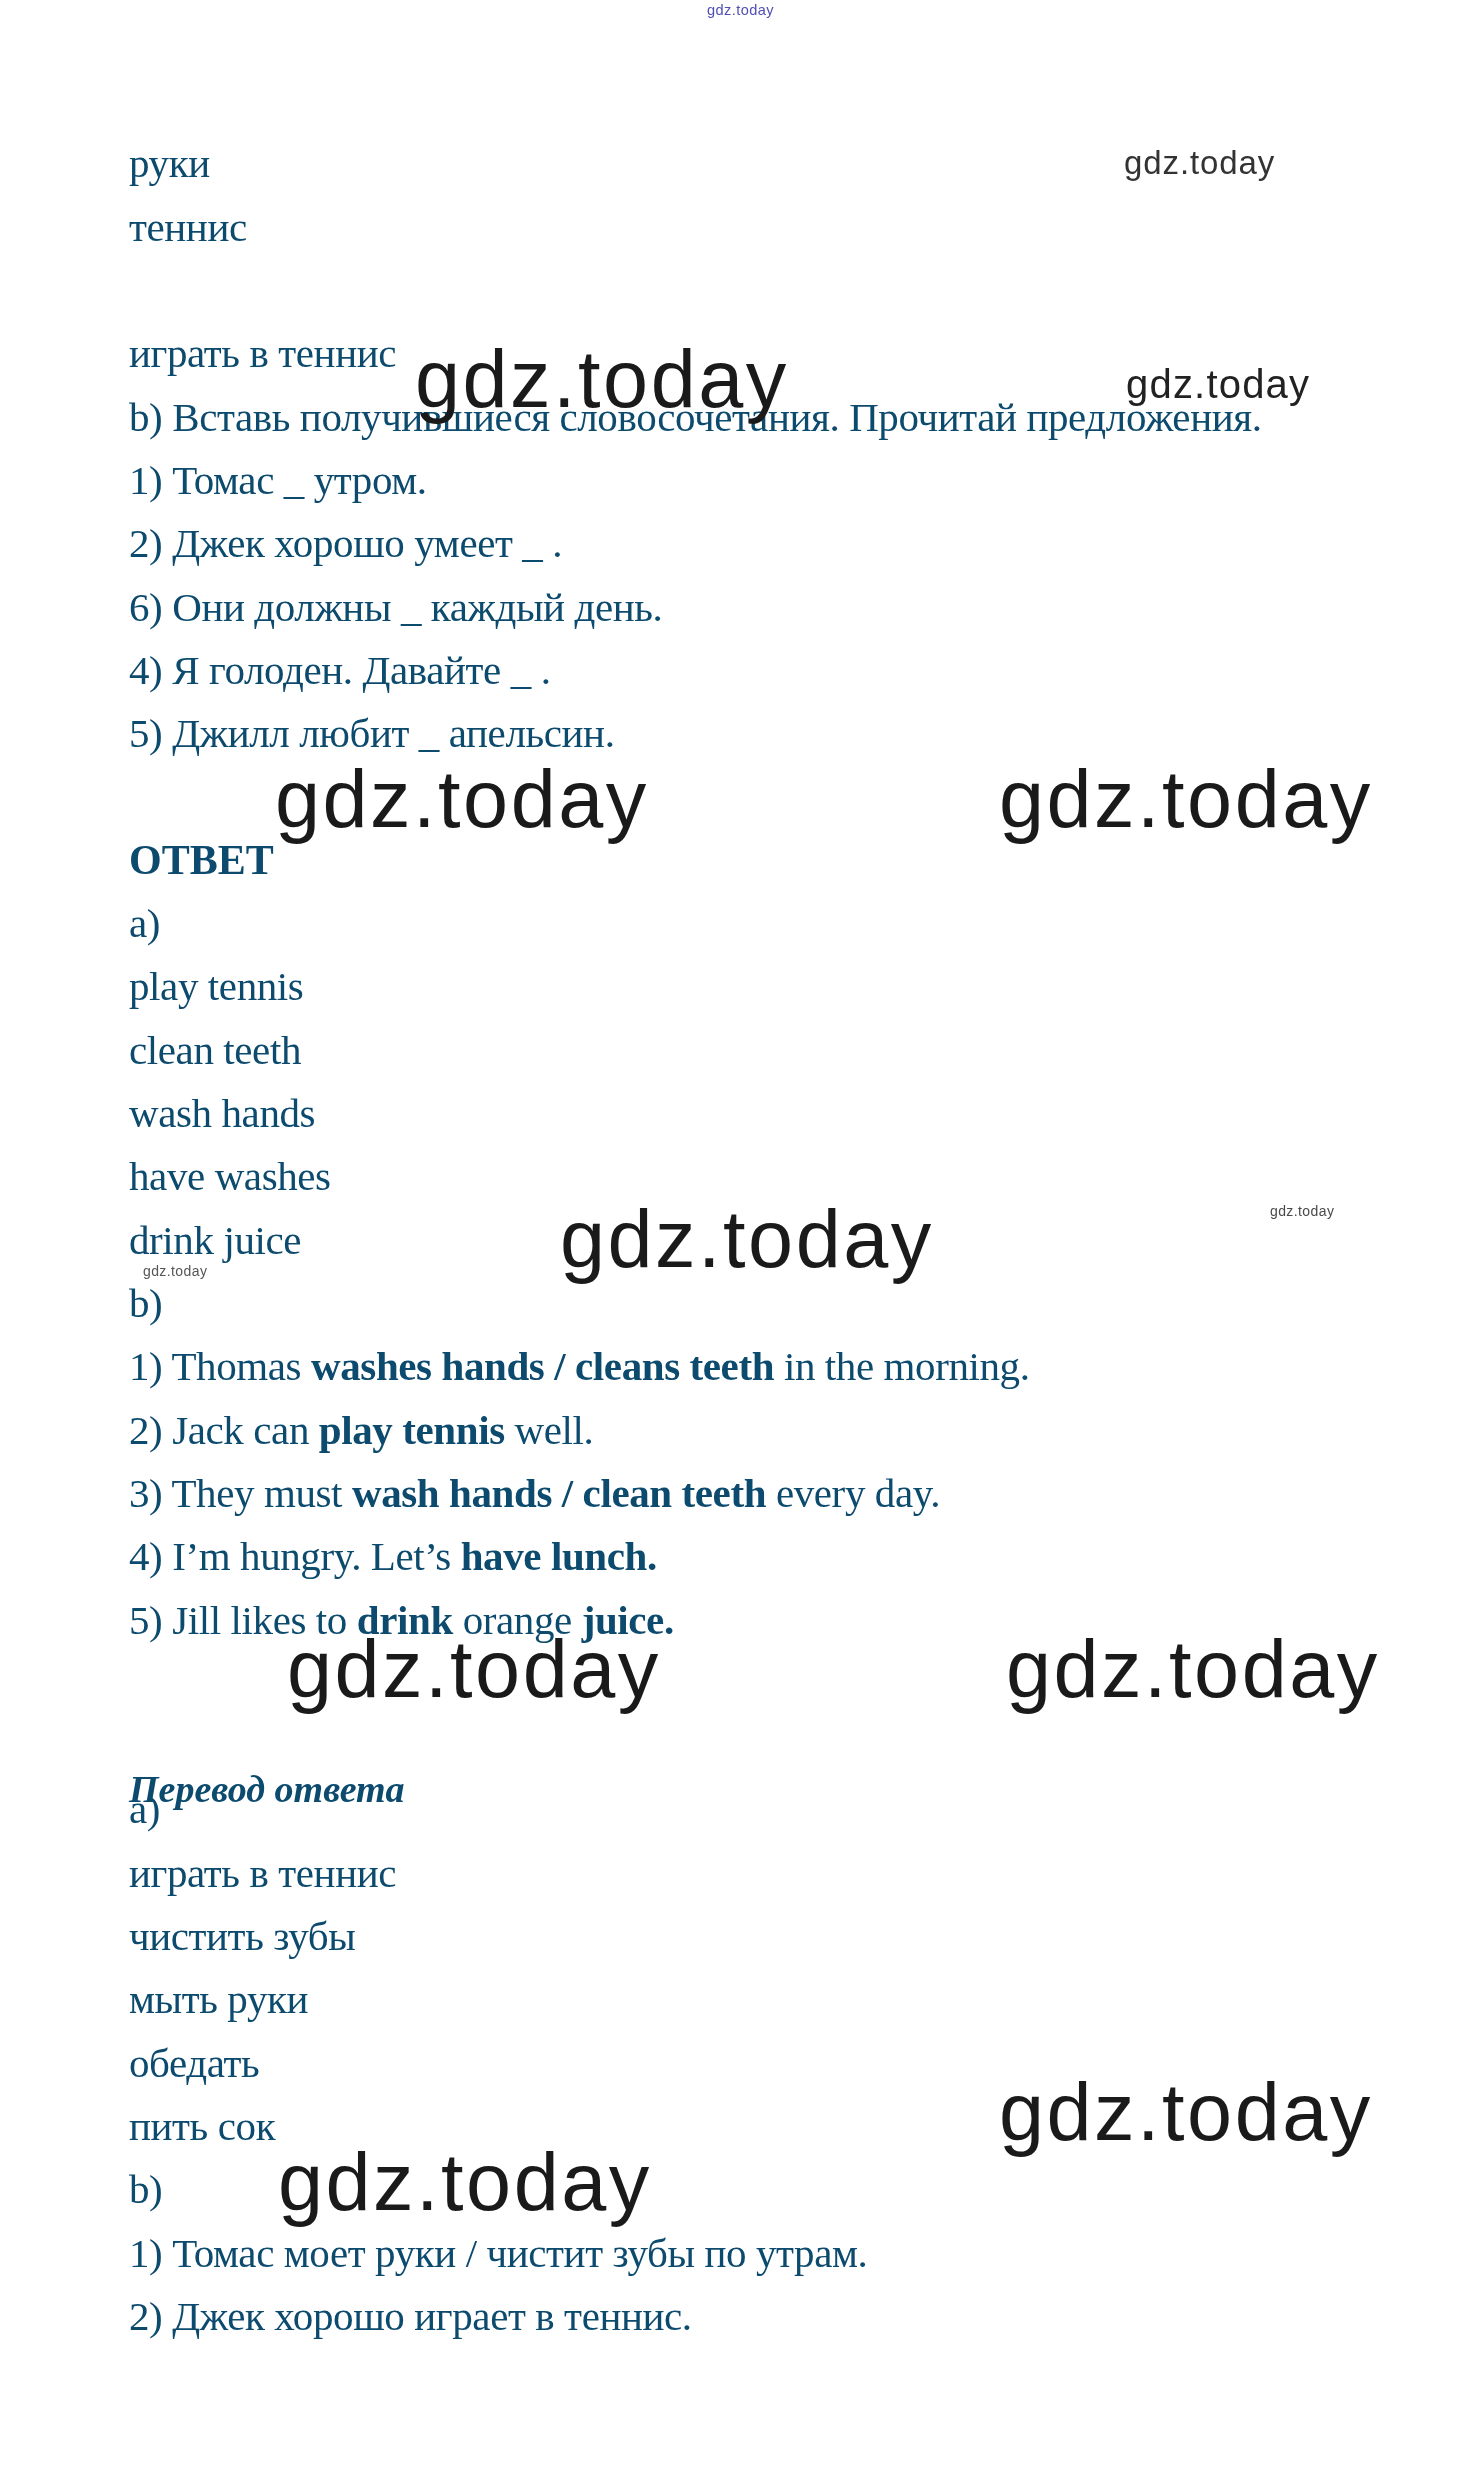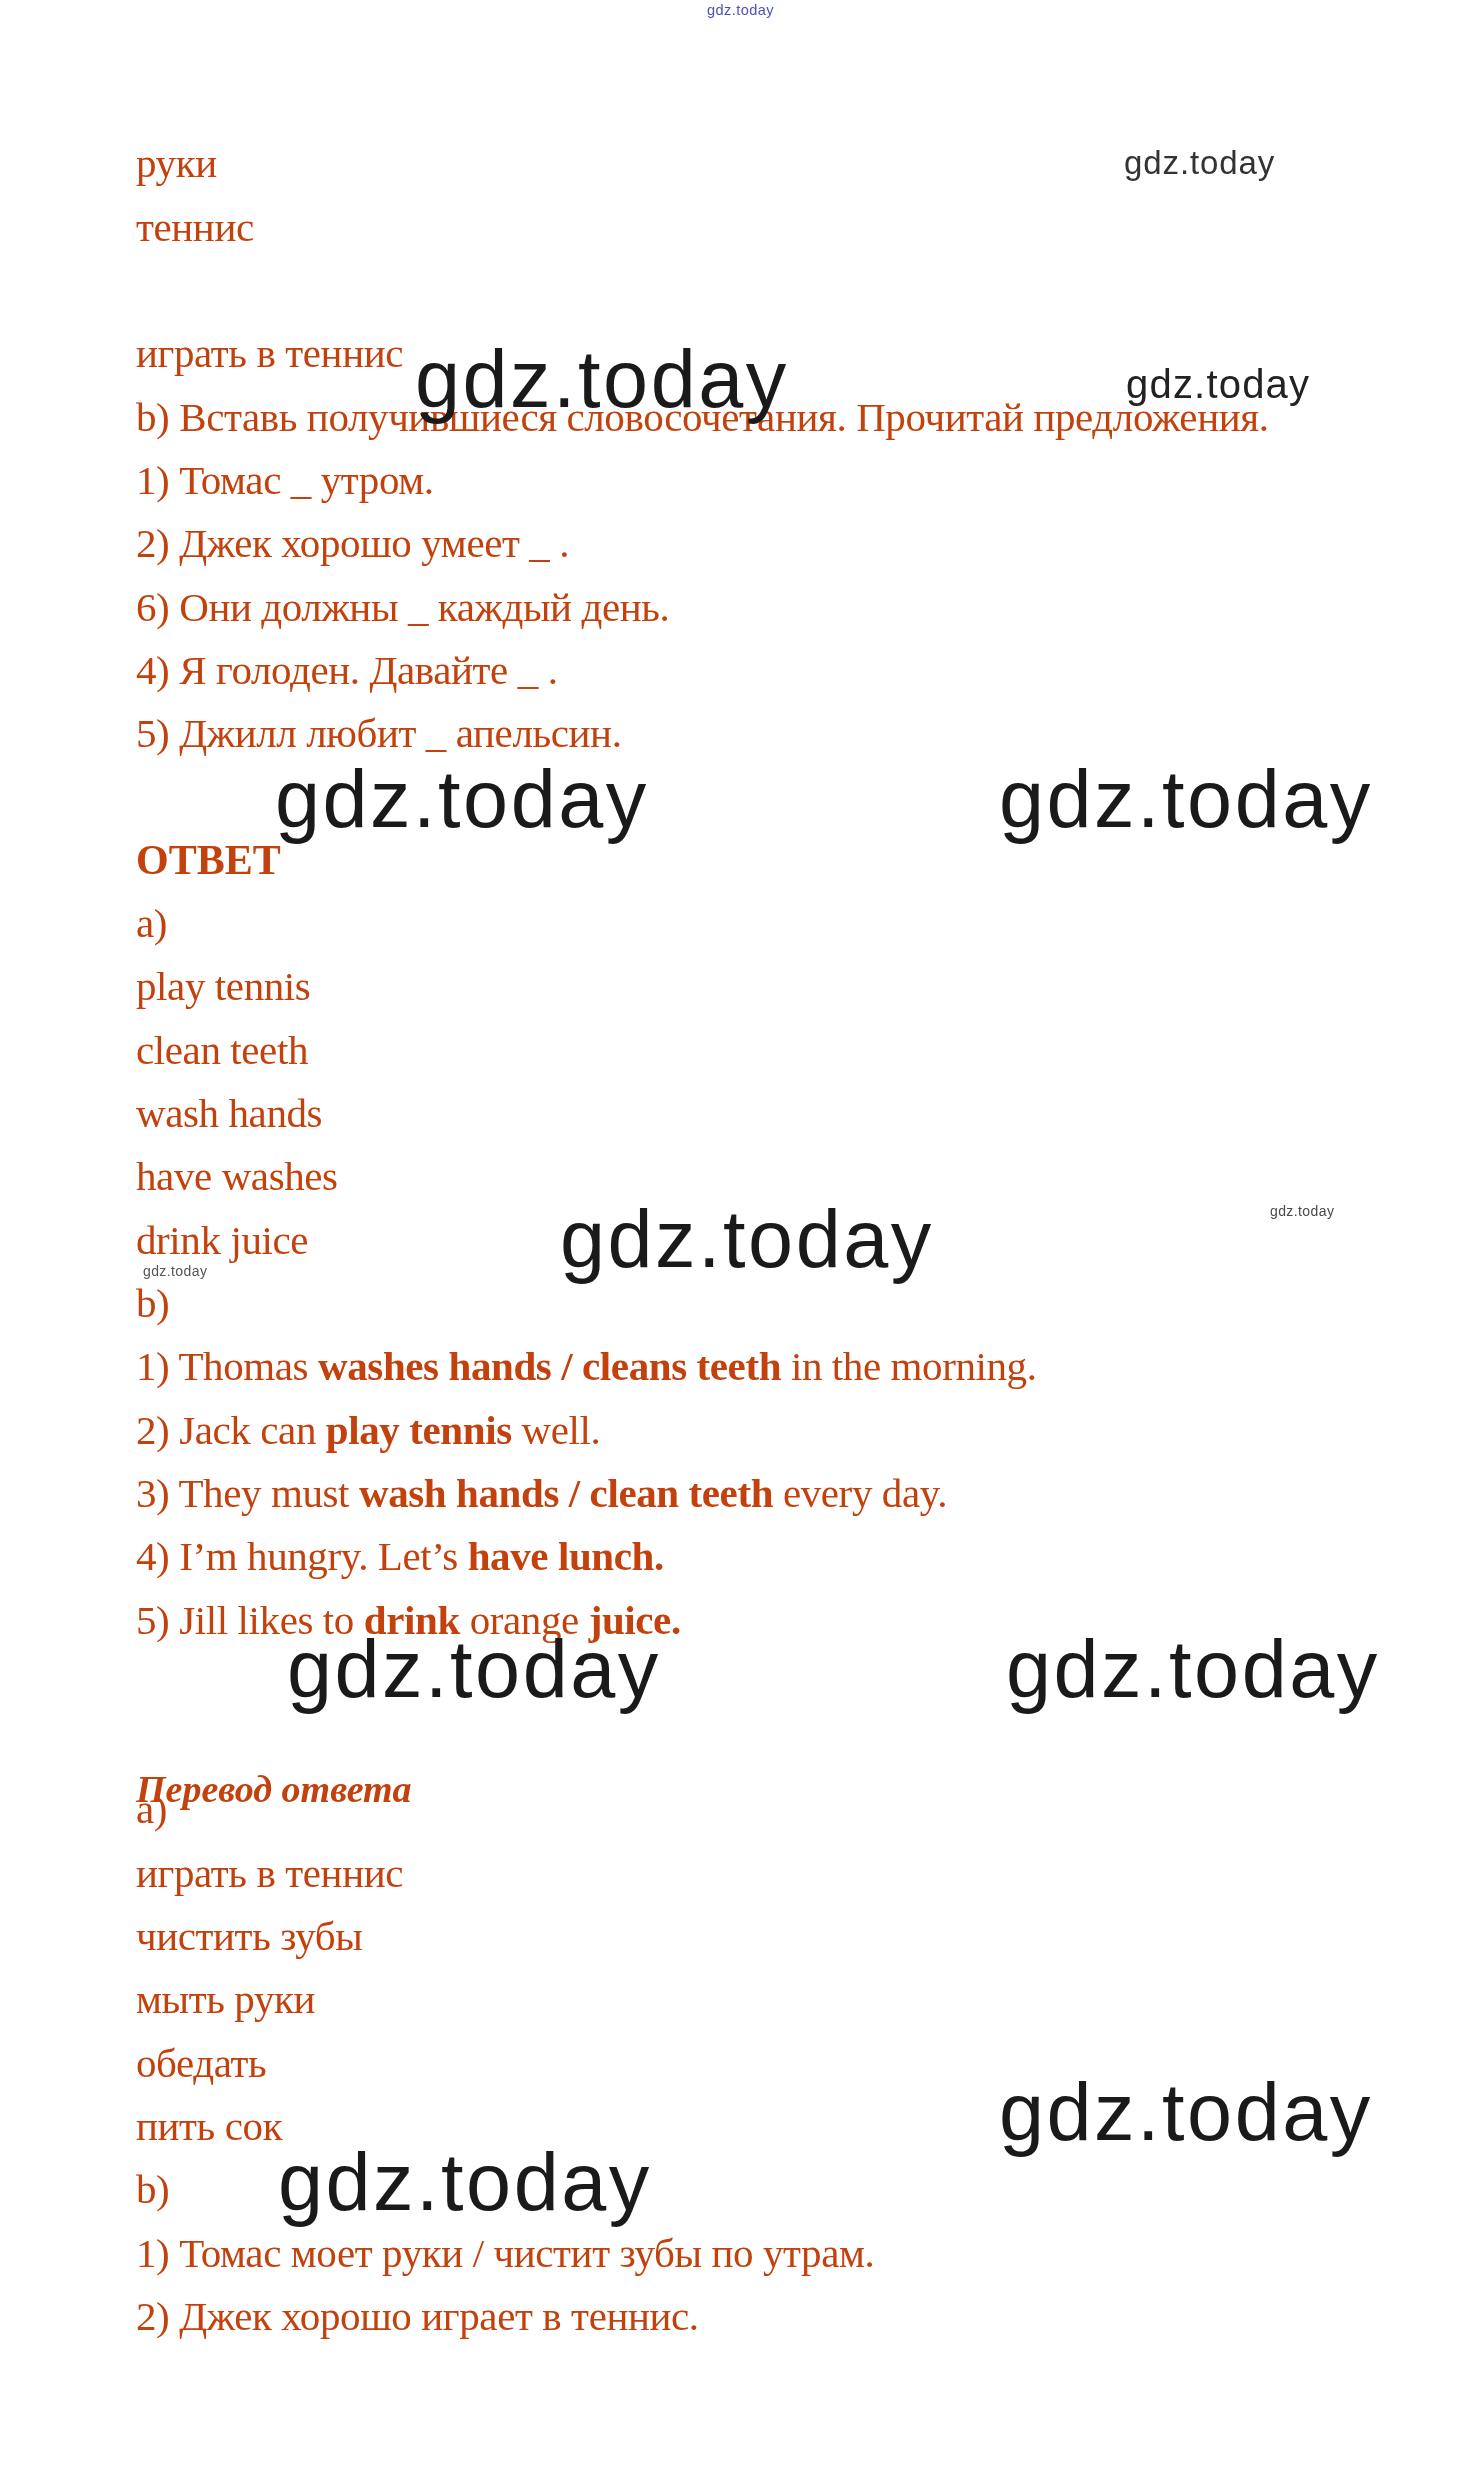--- a/index.html
+++ b/index.html
@@ -6,25 +6,25 @@
   #screen {
     position: relative;
     width: 1478px;
     height: 2487px;
     background: #ffffff;
     overflow: hidden;
     font-family: "Liberation Serif", serif;
   }
   .line {
     position: absolute;
-    left: 136px;
+    left: 129px;
     height: 63px;
     line-height: 63px;
     font-size: 41px;
-    color: #c2410c;
+    color: #0c4a6e;
     letter-spacing: -0.4px;
     white-space: nowrap;
   }
   .line .seg-bold { font-weight: bold; }
   .line.answer-heading { font-weight: bold; font-size: 42px; letter-spacing: 0; }
   .line.translation-heading { font-weight: bold; font-style: italic; font-size: 38px; letter-spacing: 0; margin-top: 43px; }
   .watermark {
     position: absolute;
     font-family: "Liberation Sans", sans-serif;
     font-weight: 400;

